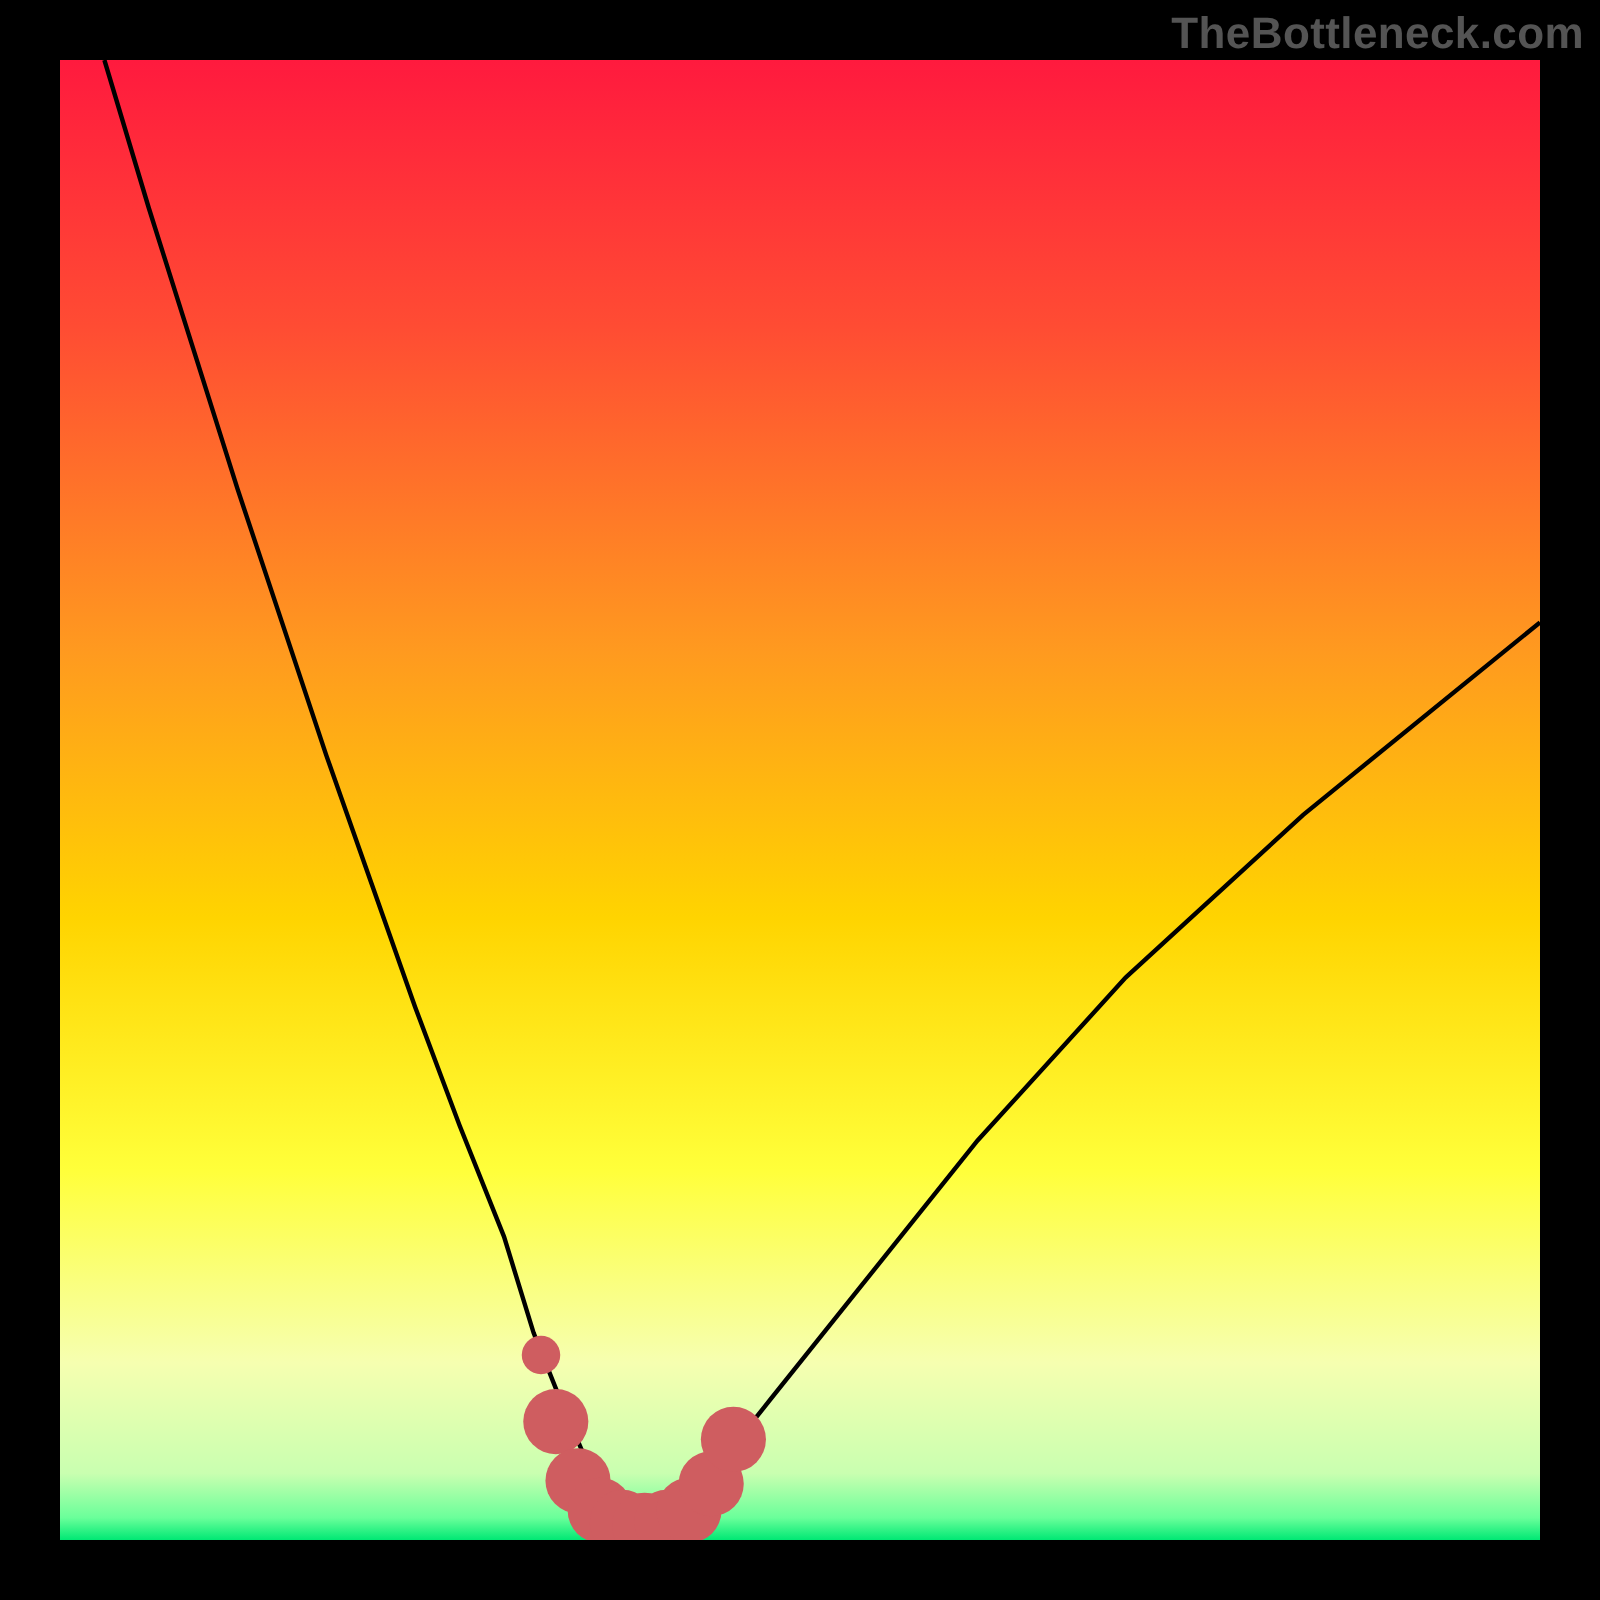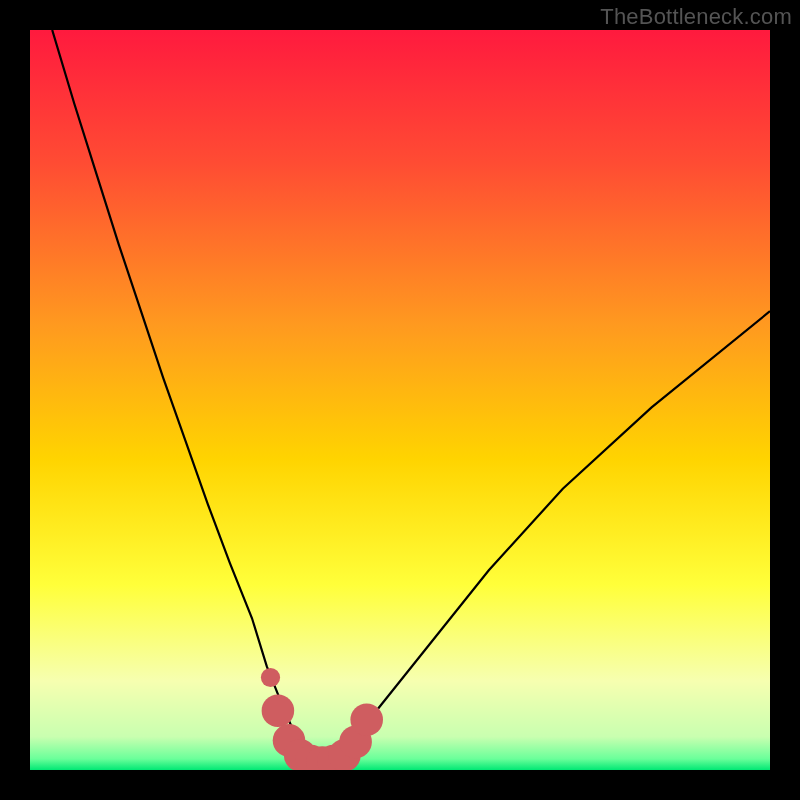--- a/index.html
+++ b/index.html
@@ -26,21 +26,21 @@
     width: 740px;
     height: 740px;
     overflow: visible;
   }
   .attribution {
     position: absolute;
     right: 8px;
     top: 4px;
     color: #545454;
     font-size: 22px;
-    font-weight: 400;
+    font-weight: 700;
     letter-spacing: 0.2px;
   }
   svg { display: block; }
 </style>
 </head>
 <body>
 
 <div class="frame">
 
   <div class="attribution">TheBottleneck.com</div>

